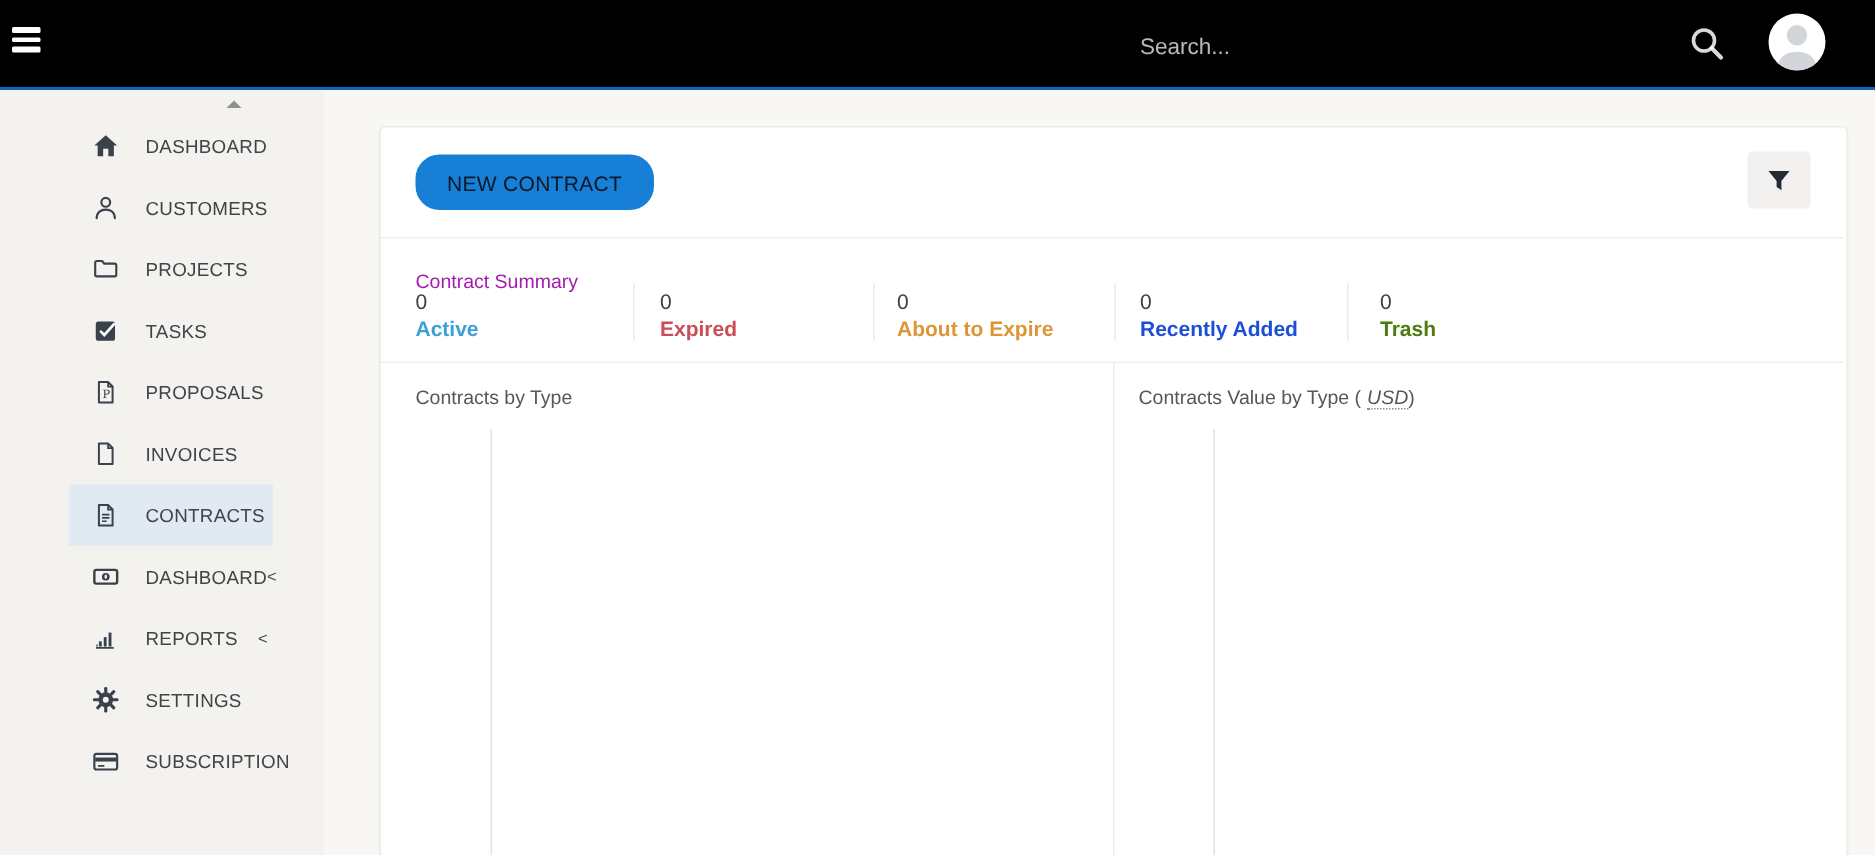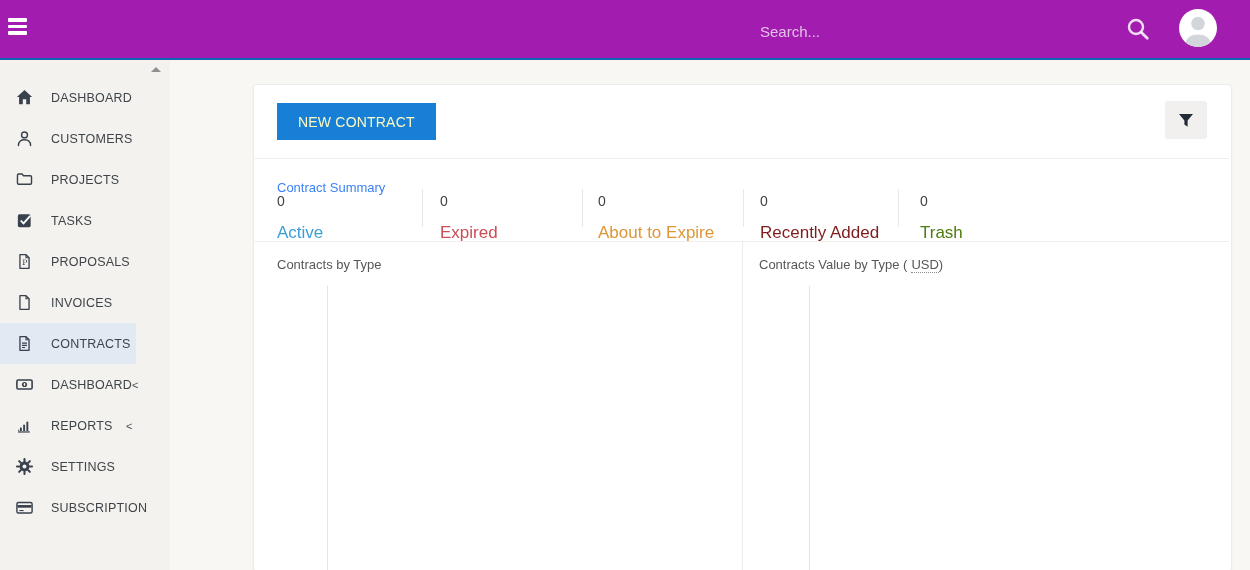--- a/index.html
+++ b/index.html
@@ -14,55 +14,55 @@
   .hamburger{position:absolute;left:8px;top:18px;width:19px;height:22px;cursor:pointer;}
   .hamburger span{display:block;height:3.6px;background:#fff;border-radius:1px;margin-bottom:3px;}
   .search-input{position:absolute;left:758px;top:15px;width:330px;height:30px;background:transparent;
     border:none;outline:none;color:#fff;font-size:15px;font-family:inherit;}
   .search-input::placeholder{color:rgba(255,255,255,.72);}
   .search-btn{position:absolute;left:1122px;top:14px;width:32px;height:32px;background:transparent;
     border:none;cursor:pointer;padding:0;}
   .avatar{position:absolute;left:1179px;top:9px;width:38px;height:38px;border-radius:50%;
     background:#ffffff;overflow:hidden;cursor:pointer;}
   
-  .sidebar{position:absolute;left:0;top:60px;width:170px;height:510px;background:#f4f2ef;z-index:20;}
+  .sidebar{position:absolute;left:0;top:60px;width:170px;height:510px;background:#f4f2ef;z-index:20;padding-left:46px;}
   .scroll-up{position:absolute;left:151px;top:7px;width:0;height:0;
     border-left:5px solid transparent;border-right:5px solid transparent;border-bottom:5px solid #909090;}
   .side-items{padding-top:17px;}
   .side-item{position:relative;width:170px;height:41px;display:flex;align-items:center;
     padding-left:14px;box-sizing:border-box;cursor:pointer;}
   .side-item.active{width:136px;background:#e1e9f2;}
   .sicon{width:20px;height:20px;display:flex;align-items:center;justify-content:center;flex:none;}
   .slabel{margin-left:17px;font-size:12.5px;color:#3f4449;letter-spacing:.2px;white-space:nowrap;}
   .schev{font-size:11px;color:#494f55;}
   .chev-reports{position:absolute;left:126px;}
   
   .main-card{position:absolute;left:253px;top:84px;width:977px;height:486px;background:#fff;
     border:1px solid #ececea;border-radius:4px;box-shadow:0 1px 2px rgba(0,0,0,.05);z-index:10;}
   .new-contract-btn{position:absolute;left:23px;top:18px;height:37px;padding:0 21px;
-    background:#1780d6;color:#fef9c3;font-size:14px;letter-spacing:.2px;border:none;border-radius:0;
+    background:#1780d6;color:#0f172a;font-size:14px;letter-spacing:.2px;border:none;border-radius:16px;
     font-family:inherit;cursor:pointer;}
   .filter-btn{position:absolute;left:911px;top:16px;width:42px;height:38px;background:#f1f0ee;
     border:none;border-radius:3px;display:flex;align-items:center;justify-content:center;cursor:pointer;}
   .hdiv{position:absolute;left:0;width:975px;height:1px;background:#f0efec;}
   .hdiv.d1{top:73px;} .hdiv.d2{top:156px;}
   .summary-title{position:absolute;left:23px;top:95px;font-size:13px;}
   .stat{position:absolute;top:108px;}
   .stat-value{font-size:14px;color:#3f3f3f;line-height:16px;}
-  .stat-label{font-size:17px;line-height:16px;margin-top:16px;cursor:pointer;white-space:nowrap;}
+  .stat-label{font-size:14px;line-height:16px;margin-top:2px;cursor:pointer;white-space:nowrap;font-weight:bold;}
   .vdiv{position:absolute;top:104px;width:1px;height:38px;background:#e9e9e7;}
   .col-div{position:absolute;left:488px;top:157px;width:1px;height:329px;background:#ececea;}
   .chart-title{position:absolute;top:172px;font-size:13px;color:#575757;white-space:nowrap;}
-  .usd{border-bottom:1px dotted #8d8d8d;margin-left:4px;}
+  .usd{border-bottom:1px dotted #8d8d8d;margin-left:4px;font-style:italic;}
   .axis{position:absolute;top:201px;width:1px;height:285px;background:#e3e3e1;}
 </style>
 </head>
 <body>
 
-<div class="topbar" style="background-color: #a21caf;">
+<div class="topbar" style="background-color: #000000;">
   <div class="hamburger">
     <span></span>
       <span></span>
       <span></span>
   </div>
   <input class="search-input" type="text" placeholder="Search..." style="">
   <button class="search-btn">
     <svg width="26" height="26" viewBox="0 0 26 26">
       <circle cx="11" cy="11" r="7" fill="none" stroke="rgba(255,255,255,.85)" stroke-width="2.4"></circle>
       <path d="M16.2 16.2 L22.3 22.3" stroke="rgba(255,255,255,.85)" stroke-width="2.8" stroke-linecap="round"></path>
@@ -216,37 +216,37 @@
   <button class="new-contract-btn" style="background-color: rgb(23, 128, 214);">NEW CONTRACT</button>
 
   <button class="filter-btn">
     <svg width="16" height="15" viewBox="0 0 16 15">
       <path d="M1 1 H15 L9.6 7.6 V13.8 L6.4 11.6 V7.6 Z" fill="#222b36"></path>
     </svg>
   </button>
 
   <div class="hdiv d1"></div>
 
-  <div class="summary-title" style="color: #3b82f6;">Contract Summary</div>
+  <div class="summary-title" style="color: #a21caf;">Contract Summary</div>
 
   <div class="stat" style="left:23px">
     <div class="stat-value">0</div>
     <div class="stat-label" style="color: rgb(59, 160, 216);">Active</div>
   </div>
   <div class="stat" style="left:186px">
     <div class="stat-value">0</div>
     <div class="stat-label" style="color: rgb(203, 78, 87);">Expired</div>
   </div>
   <div class="stat" style="left:344px">
     <div class="stat-value">0</div>
     <div class="stat-label" style="color: rgb(221, 150, 55);">About to Expire</div>
   </div>
   <div class="stat" style="left:506px">
     <div class="stat-value">0</div>
-    <div class="stat-label" style="color: #7f1d1d;">Recently Added</div>
+    <div class="stat-label" style="color: #1d4ed8;">Recently Added</div>
   </div>
   <div class="stat" style="left:666px">
     <div class="stat-value">0</div>
     <div class="stat-label" style="color: #4d7c0f;">Trash</div>
   </div>
 
   <div class="vdiv" style="left:168px"></div>
   <div class="vdiv" style="left:328px"></div>
   <div class="vdiv" style="left:489px"></div>
   <div class="vdiv" style="left:644px"></div>

